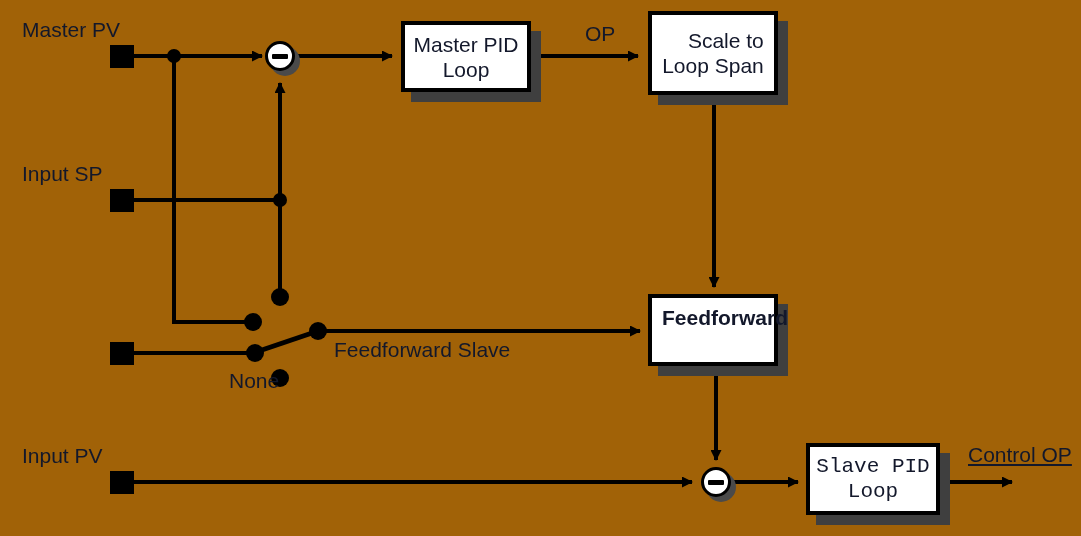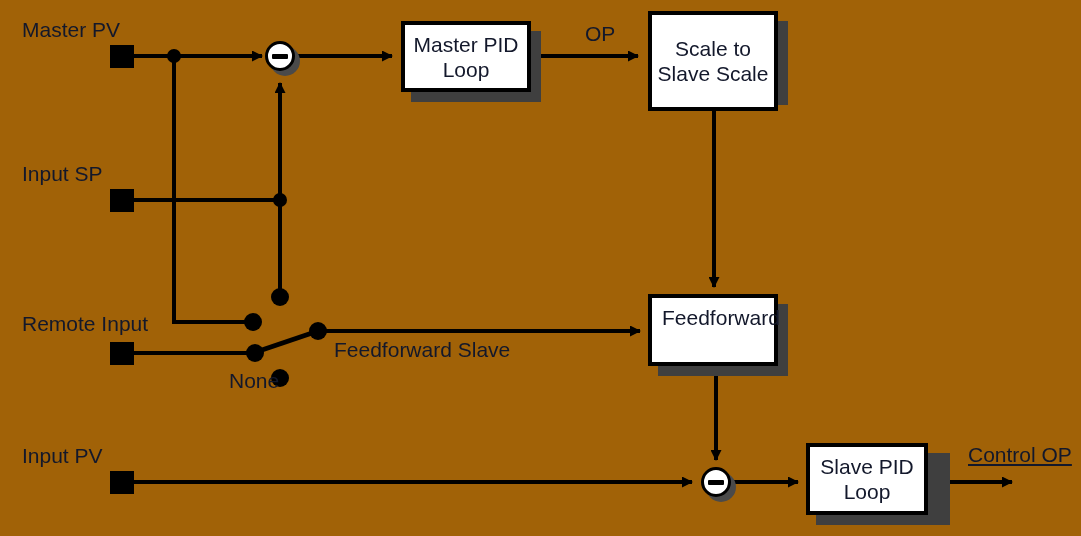--- a/index.html
+++ b/index.html
@@ -35,20 +35,21 @@
     display: flex;
     align-items: center;
     justify-content: center;
     z-index: 3;
   }
   .blk.tl {
     align-items: flex-start;
     justify-content: flex-start;
     text-align: left;
     padding: 7px 4px 0 10px;
+    font-weight: bold;
   }
   .shadow {
     position: absolute;
     background: #3F3F3F;
     z-index: 2;
   }
   .lbl {
     position: absolute;
     color: #13182B;
     font-family: "Liberation Sans", sans-serif;
@@ -149,52 +150,51 @@
     </g>
   </svg>
 
   <div class="term" style="left:110px; top:45px;"></div>
   <div class="term" style="left:110px; top:189px;"></div>
   <div class="term" style="left:110px; top:342px;"></div>
   <div class="term" style="left:110px; top:471px;"></div>
 
   <div class="lbl" style="left:22px; top:18px;">Master PV</div>
   <div class="lbl" style="left:22px; top:162px;">Input SP</div>
-  <div class="lbl" style="left:22px; top:312px;">Remote Input</div>
   <div class="lbl" style="left:22px; top:444px;">Input PV</div>
 
   <div class="lbl" style="left:569px; top:22px;margin-left:16px;">OP</div>
   <div class="lbl" style="left:334px; top:338px;">Feedforward Slave</div>
   <div class="lbl" style="left:229px; top:369px;">None</div>
   <div class="lbl" style="left:968px; top:443px;text-decoration:underline;">Control OP</div>
 
   <div class="shadow" style="left:411px; top:31px; width:130px; height:71px;"></div>
   <div class="shadow" style="left:658px; top:21px; width:130px; height:84px;"></div>
   <div class="shadow" style="left:658px; top:304px; width:130px; height:72px;"></div>
   <div class="shadow" style="left:816px; top:453px; width:134px; height:72px;"></div>
 
   <div class="blk" style="left:401px; top:21px; width:130px; height:71px;">
     <span>
       <span>Master PID</span><br>
       <span>Loop</span>
     </span>
   </div>
 
-  <div class="blk" style="left:648px; top:11px; width:130px; height:100px;">
+  <div class="blk" style="left:648px; top:11px; width:130px; height:84px;text-align:right;">
     <span>
       <span>Scale to</span><br>
-      <span>Slave Scale</span>
+      <span>Loop Span</span>
     </span>
   </div>
 
   <div class="blk tl" style="left:648px; top:294px; width:130px; height:72px;">
     <span>Feedforward</span>
   </div>
 
-  <div class="blk" style="left:806px; top:443px; width:122px; height:72px;">
+  <div class="blk" style="left:806px; top:443px; width:134px; height:72px;font-family:Liberation Mono, monospace;">
     <span>
       <span>Slave PID</span><br>
       <span>Loop</span>
     </span>
   </div>
 
   <div class="sumwrap" style="left:265px; top:41px; width:36px; height:36px;">
     <div class="sumshadow"></div>
     <div class="sumcirc"></div>
     <div class="sumbar"></div>

